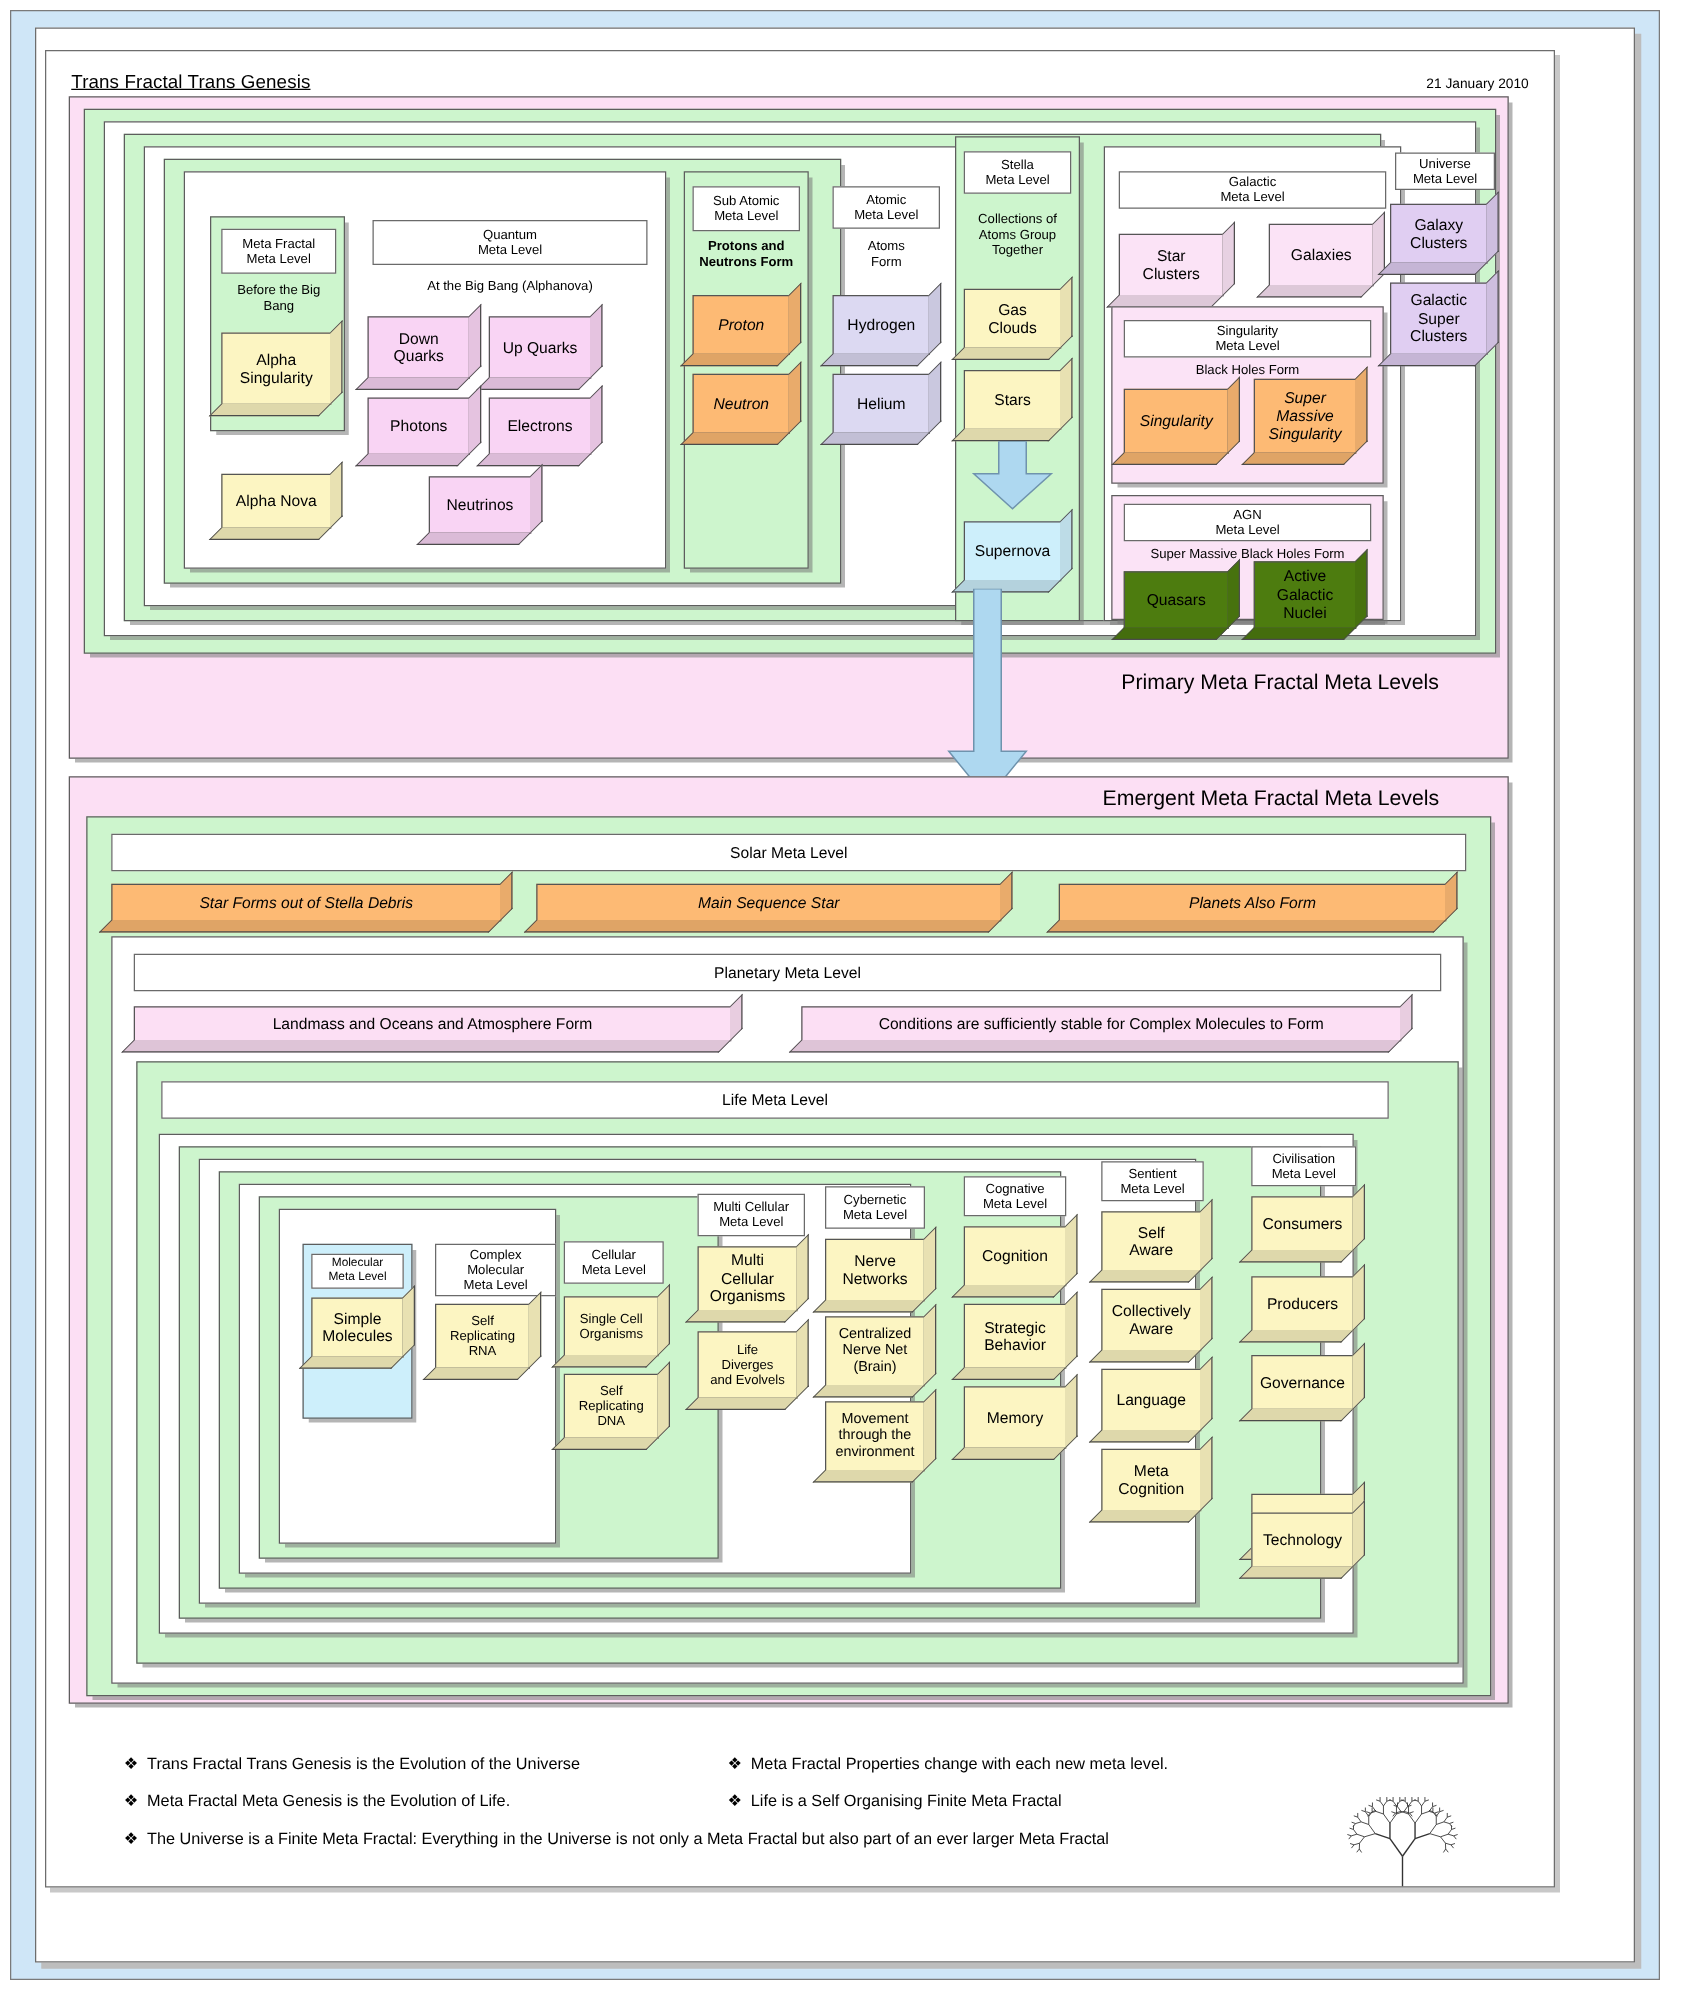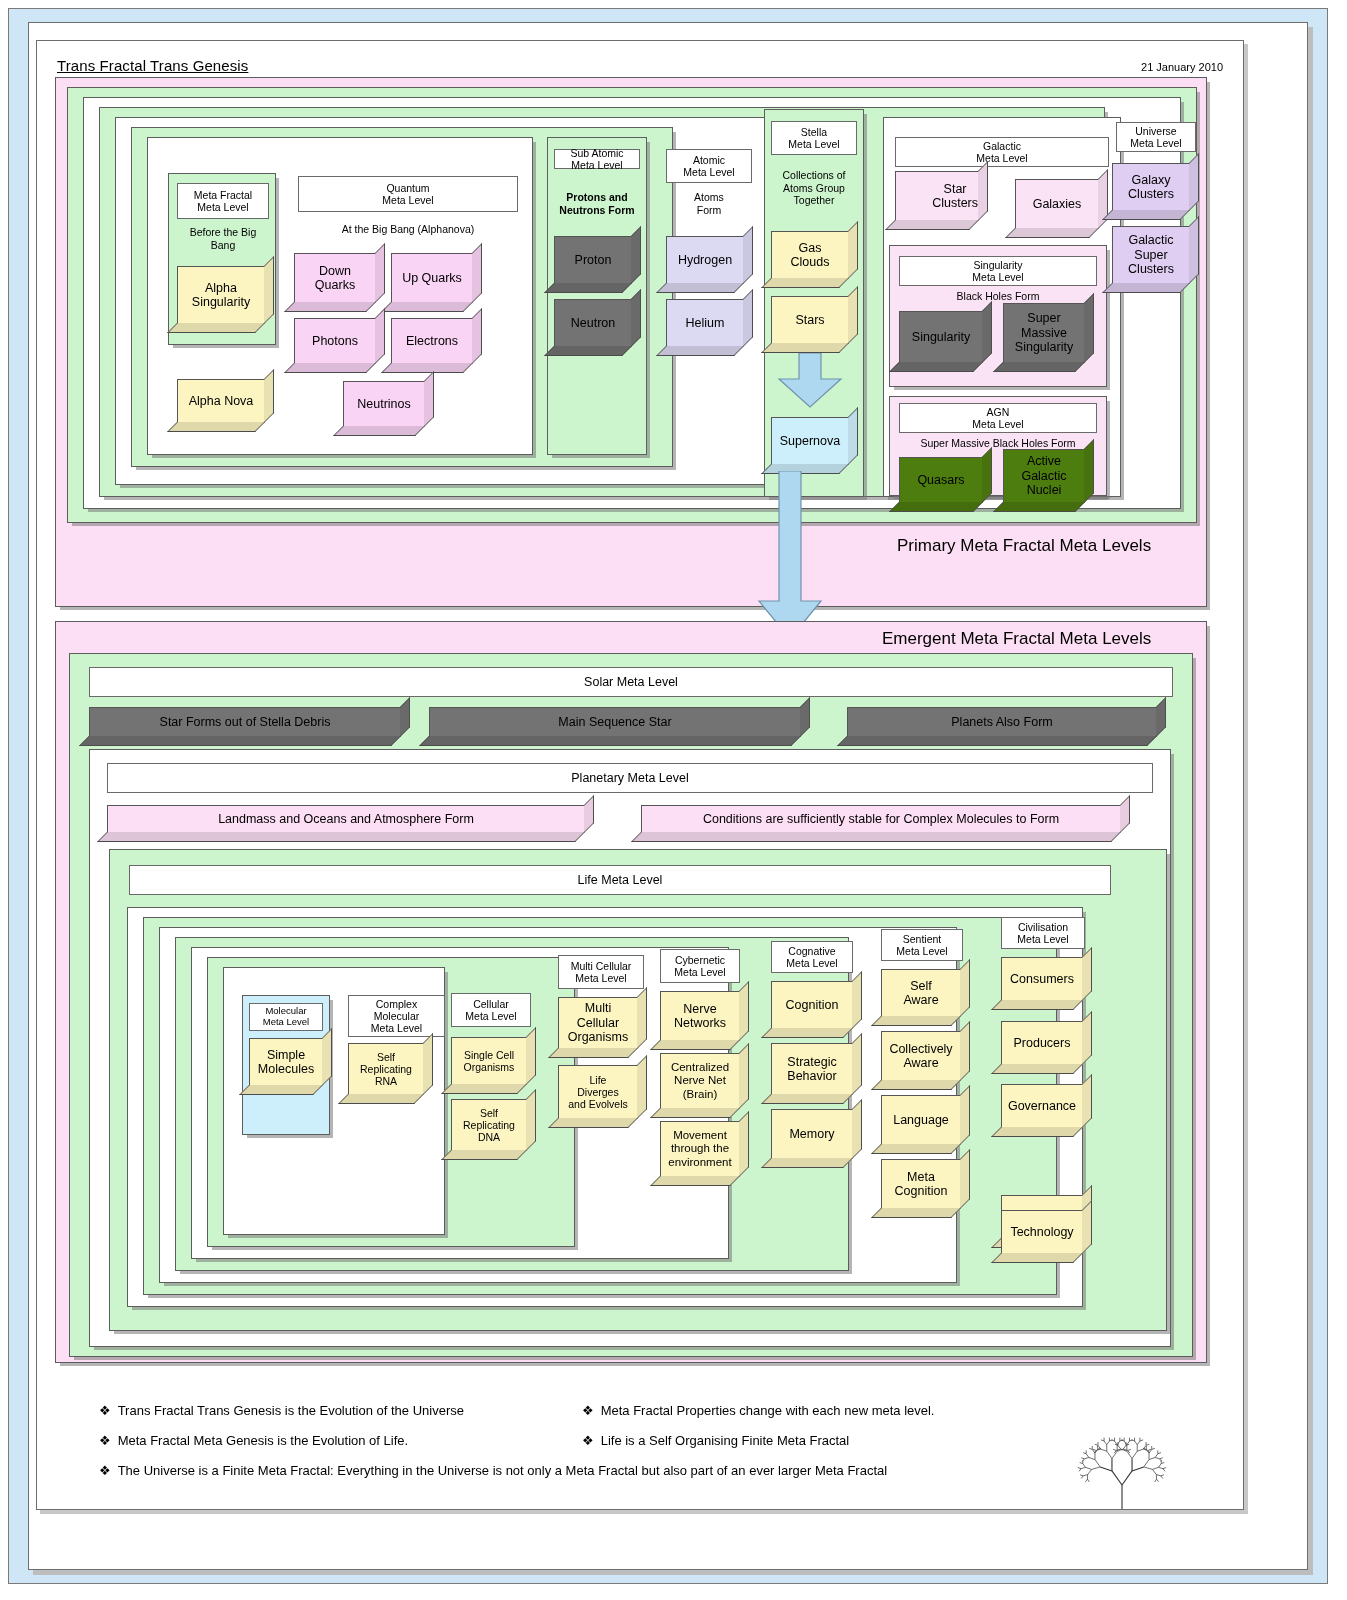--- a/index.html
+++ b/index.html
@@ -64,21 +64,21 @@
     position:absolute;text-align:center;line-height:1.2;
   }
   .secttl{position:absolute;font-size:17px;}
 
   
   .c-green{background:#cdf5cd;}
   .c-white{background:#ffffff;}
   .c-pink{background:#fcdff4;}
   .c-pinkpale{background:#fbe3f6;}
   .c-yellow{background:#fcf5c2;}
-  .c-cyan{background:#737373;}
+  .c-cyan{background:#fdba74;font-style:italic;}
   .c-lav{background:#dcd9f2;}
   .c-orange{background:#4d7c0f;}
   .c-lilac{background:#e0cef2;}
   .c-ltcyan{background:#cdeffb;}
   .c-magenta{background:#f9d4f4;}
 
   .f9{font-size:9.5px;} .f10{font-size:10.5px;} .f11{font-size:11.5px;}
   .f12{font-size:12.5px;}
 
   
@@ -146,21 +146,21 @@
      <span>Photons</span>
    </div>
    <div class="blk c-magenta f12" style="left:354px;top:277px;width:82px;height:46px;">
      <span>Electrons</span>
    </div>
    <div class="blk c-magenta f12" style="left:306px;top:340px;width:82px;height:46px;">
      <span>Neutrinos</span>
    </div>
 
    <div class="box c-green" style="left:510px;top:96px;width:100px;height:318px;"></div>
-   <div class="lbl f10" style="left:517px;top:108px;width:86px;height:20px;">
+   <div class="lbl f10" style="left:517px;top:108px;width:86px;height:36px;">
      <span><span>Sub Atomic</span><br>
      <span>Meta Level</span></span>
    </div>
    <div class="cap f10" style="left:517px;top:150px;width:86px;font-weight:bold;">
      <span>Protons and</span><br>
      <span>Neutrons Form</span>
    </div>
    <div class="blk c-cyan f12" style="left:517px;top:195px;width:78px;height:48px;">
      <span>Proton</span>
    </div>
@@ -207,21 +207,21 @@
    </div>
    <div class="blk c-ltcyan f12" style="left:734px;top:376px;width:78px;height:48px;">
      <span>Supernova</span>
    </div>
 
    <div class="box c-white" style="left:846px;top:76px;width:238px;height:380px;"></div>
    <div class="lbl f10" style="left:858px;top:96px;width:214px;height:30px;">
      <span><span>Galactic</span><br>
      <span>Meta Level</span></span>
    </div>
-   <div class="blk c-pinkpale f12" style="left:858px;top:130px;width:84px;height:50px;justify-content:flex-end;">
+   <div class="blk c-pinkpale f12" style="left:858px;top:146px;width:84px;height:50px;">
      <span><span>Star</span><br>
      <span>Clusters</span></span>
    </div>
    <div class="blk c-pinkpale f12" style="left:978px;top:138px;width:84px;height:50px;">
      <span>Galaxies</span>
    </div>
 
    <div class="box c-pinkpale" style="left:852px;top:204px;width:218px;height:142px;"></div>
    <div class="lbl f10" style="left:862px;top:215px;width:198px;height:30px;">
      <span><span>Singularity</span><br>

